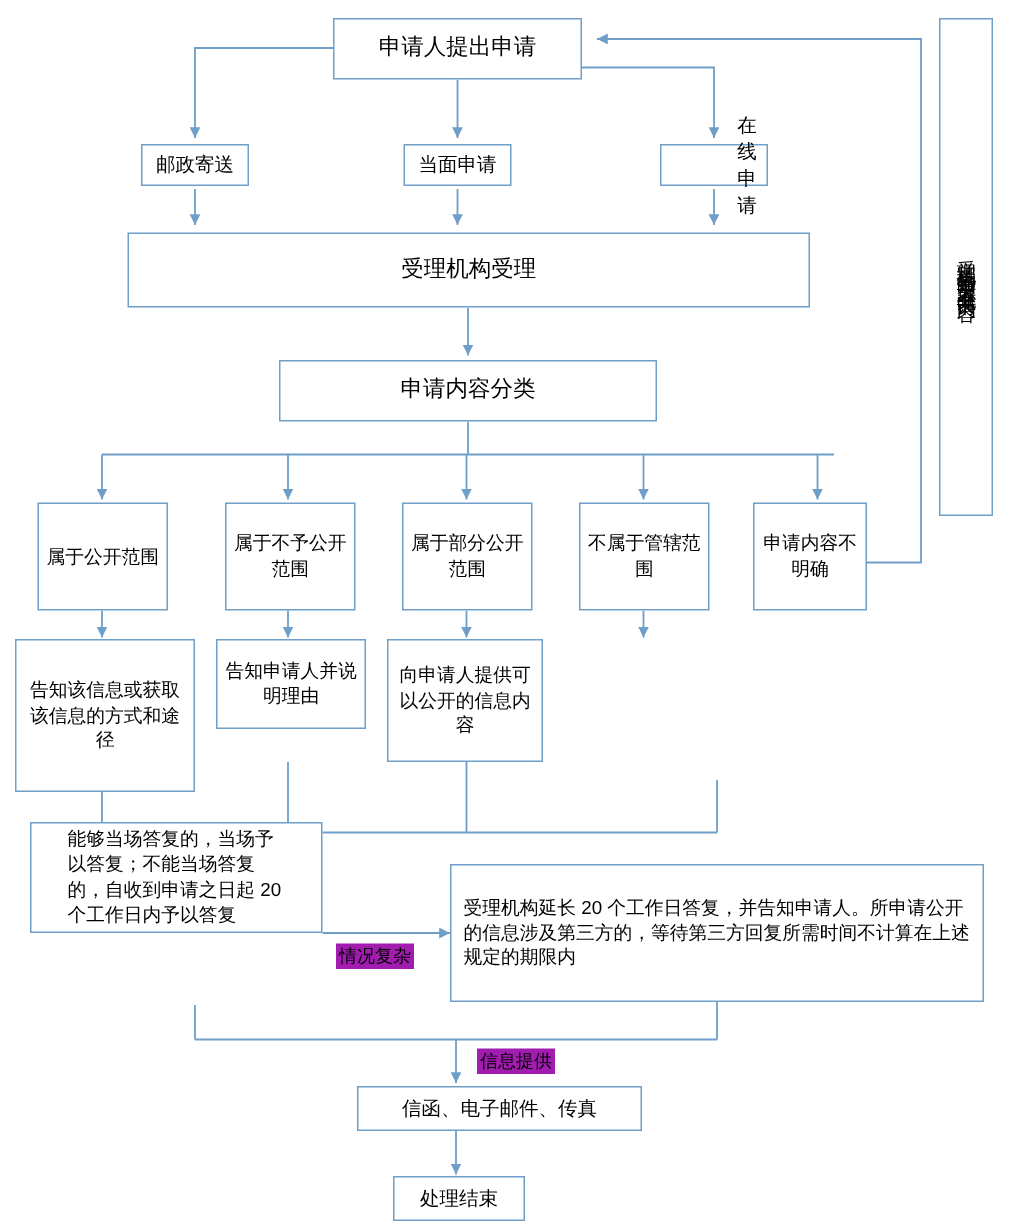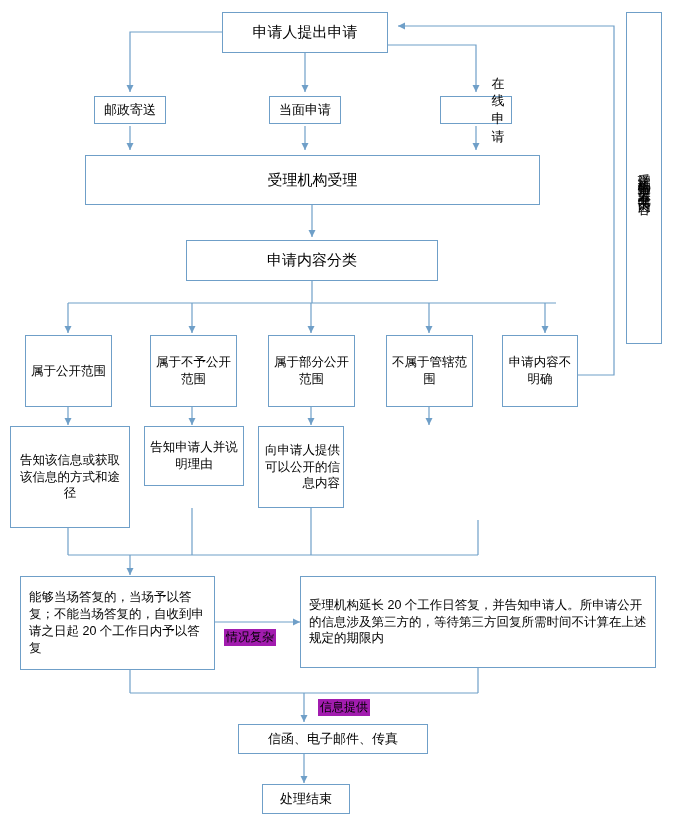--- a/index.html
+++ b/index.html
@@ -144,25 +144,25 @@
   <div class="box small" style="left:502px;top:335px;width:76px;height:72px;">
     <span>申请内容不明确</span>
   </div>
 
   <div class="box small" style="left:10px;top:426px;width:120px;height:102px;">
     <span>告知该信息或获取该信息的方式和途径</span>
   </div>
   <div class="box small" style="left:144px;top:426px;width:100px;height:60px;">
     <span>告知申请人并说明理由</span>
   </div>
-  <div class="box small" style="left:258px;top:426px;width:86px;height:82px;text-align:right;">
+  <div class="box small" style="left:258px;top:426px;width:104px;height:82px;">
     <span>向申请人提供可以公开的信息内容</span>
   </div>
 
-  <div class="box small lefttext" style="left:20px;top:576px;width:195px;height:94px;padding:6px 8px;">
+  <div class="box small lefttext" style="left:20px;top:548px;width:195px;height:74px;padding:6px 24px;">
     <span>能够当场答复的，当场予以答复；不能当场答复的，自收到申请之日起 20 个工作日内予以答复</span>
   </div>
   <div class="box small lefttext" style="left:300px;top:576px;width:356px;height:92px;padding:6px 8px;">
     <span>受理机构延长 20 个工作日答复，并告知申请人。所申请公开的信息涉及第三方的，等待第三方回复所需时间不计算在上述规定的期限内</span>
   </div>
 
   <div class="label" style="left:224px;top:629px;">
     <span>情况复杂</span>
   </div>
   <div class="label" style="left:318px;top:699px;">

